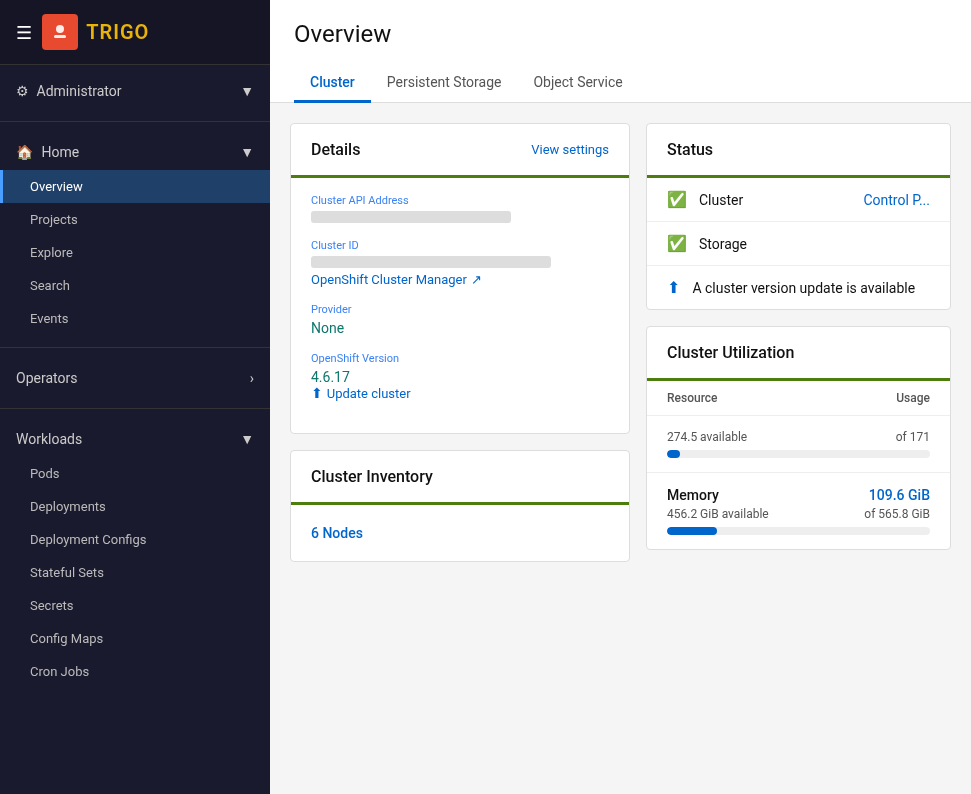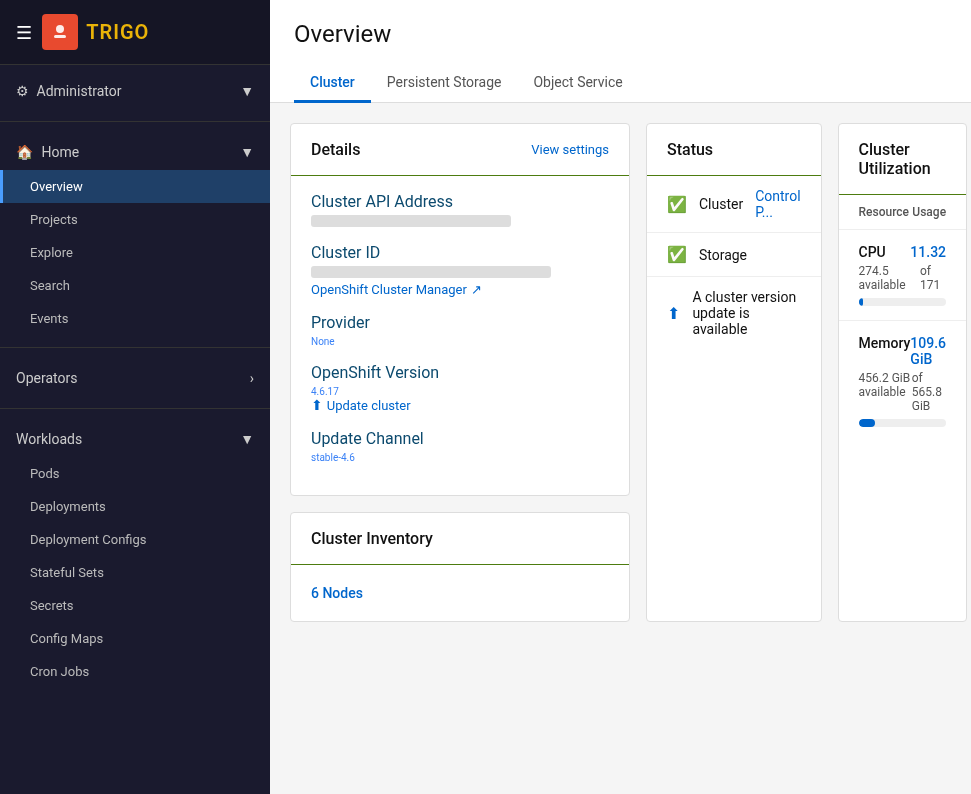--- a/index.html
+++ b/index.html
@@ -78,37 +78,37 @@
 
     .content-area { padding: 20px; display: flex; gap: 16px; }
 
     
     .card {
       background: #fff;
       border: 1px solid #ddd;
       border-radius: 4px;
     }
     .left-column { flex: 0 0 340px; display: flex; flex-direction: column; gap: 16px; }
-    .right-column { flex: 1; display: flex; gap: 16px; }
+    .right-column { flex: 1; display: flex; flex-direction: column; gap: 16px; }
 
     .card-header {
       display: flex;
       justify-content: space-between;
       align-items: center;
       padding: 16px 20px;
-      border-bottom: 1px solid #4d7c0f;
+      border-bottom: 3px solid #4d7c0f;
     }
     .card-title { font-size: 16px; font-weight: 500; color: #111; }
     .view-settings-link { color: #0066cc; font-size: 13px; cursor: pointer; text-decoration: none; }
 
     .card-body { padding: 16px 20px; }
 
     .detail-row { margin-bottom: 16px; }
-    .detail-label { font-size: 16px; color: #0c4a6e; margin-bottom: 4px; }
-    .detail-value { font-size: 10px; color: #3b82f6; }
+    .detail-label { font-size: 11px; color: #3b82f6; margin-bottom: 4px; }
+    .detail-value { font-size: 14px; color: #0f766e; }
     .detail-value-blurred {
       height: 12px;
       background: #ddd;
       border-radius: 3px;
       width: 200px;
       margin: 4px 0;
     }
     .detail-value-blurred-long { width: 240px; }
 
     .openshift-link {
@@ -347,24 +347,20 @@
 
           <div class="detail-row">
             <div class="detail-label">OpenShift Version</div>
             <div class="detail-value">4.6.17</div>
             <a class="update-link">
               <span class="update-icon">⬆</span>
               <span>Update cluster</span>
             </a>
           </div>
 
-          <div class="detail-row">
-            <div class="detail-label">Update Channel</div>
-            <div class="detail-value">stable-4.6</div>
-          </div>
 
         </div>
       </div>
 
       <div class="card">
         <div class="card-header">
           <span class="card-title">Cluster Inventory</span>
         </div>
         <div class="inventory-body">
           <div class="inventory-item">
@@ -403,24 +399,20 @@
         <div class="card-header">
           <span class="card-title">Cluster Utilization</span>
         </div>
 
         <div class="utilization-header-row">
           <span>Resource</span>
           <span>Usage</span>
         </div>
 
         <div class="utilization-row">
-          <div class="util-top">
-            <span class="util-resource">CPU</span>
-            <span class="util-usage">11.32</span>
-          </div>
           <div class="util-available-row">
             <span class="util-available">274.5 available</span>
             <span class="util-of">of 171</span>
           </div>
           <div class="progress-bar-bg">
             <div class="progress-bar-fill" style="width: 5%"></div>
           </div>
         </div>
 
         <div class="utilization-row">

